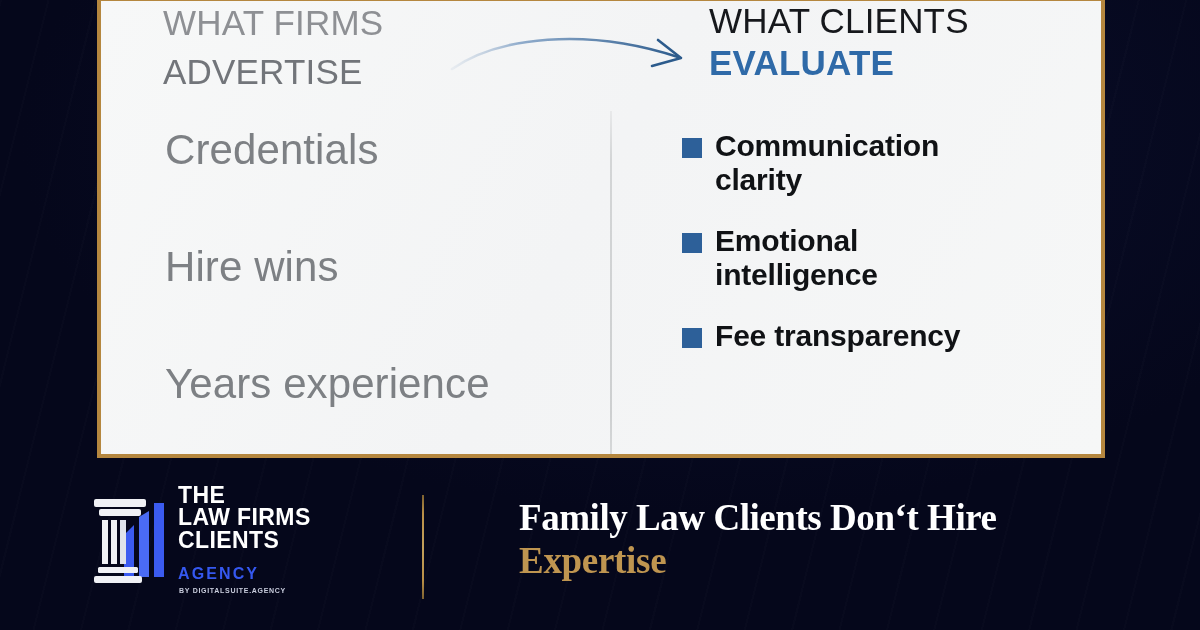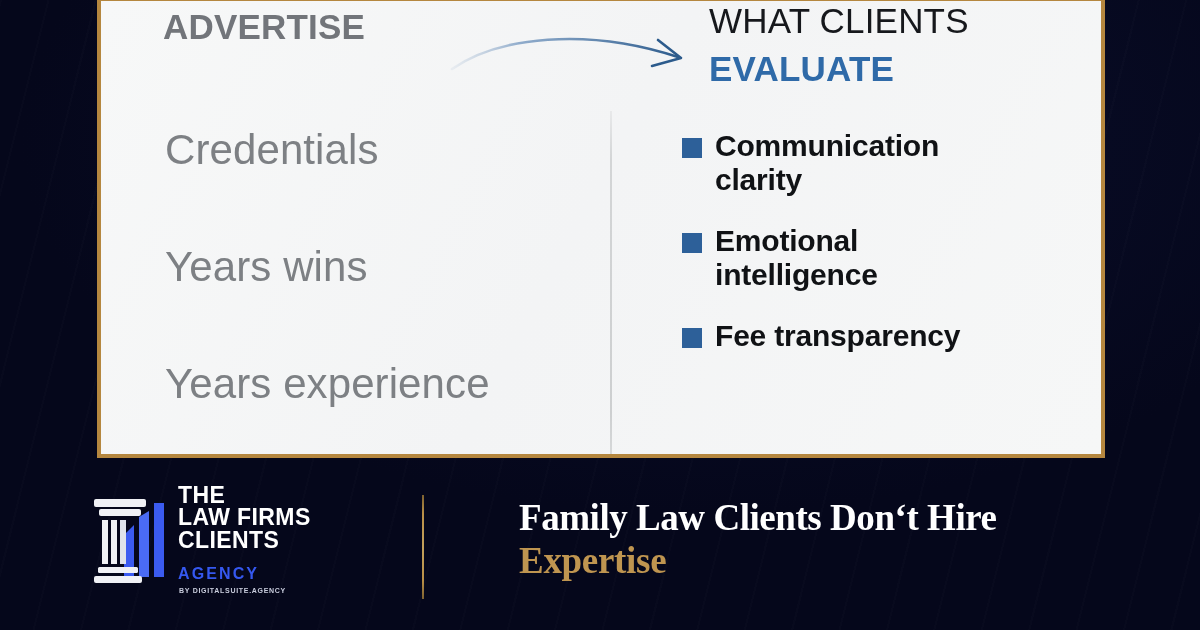--- a/index.html
+++ b/index.html
@@ -86,40 +86,40 @@
   }
   .head-l1 {
     font-size: 35px;
     font-weight: 400;
     color: #8e9094;
     display: block;
     white-space: nowrap;
   }
   .head-l2 {
     font-size: 35px;
-    font-weight: 700;
+    font-weight: 400;
     color: #72757a;
     display: block;
     white-space: nowrap;
-    margin-top: 4px;
+    margin-top: 13px;
   }
   .head-r1 {
     font-size: 35px;
     font-weight: 400;
     color: #16181c;
     display: block;
     white-space: nowrap;
   }
   .head-r2 {
     font-size: 35px;
     font-weight: 700;
     color: #2f6aa8;
     display: block;
     white-space: nowrap;
-    margin-top: 12px;
+    margin-top: 6px;
   }
 
   
   .arrow-wrap {
     position: absolute;
     left: 345px;
     top: 12px;
     width: 260px;
     height: 80px;
   }
@@ -271,20 +271,21 @@
 <body>
 
 <div class="stage">
 
   <div class="card-frame">
     <div class="card-inner">
 
       <div class="col-divider"></div>
 
       <div class="head-left">
+        <span class="head-l1">WHAT FIRMS</span>
         <span class="head-l2">ADVERTISE</span>
       </div>
 
       <div class="head-right">
         <span class="head-r1">WHAT CLIENTS</span>
         <span class="head-r2">EVALUATE</span>
       </div>
 
       <div class="arrow-wrap">
         <svg width="260" height="80" viewBox="0 0 260 80" fill="none" xmlns="http://www.w3.org/2000/svg">
@@ -295,21 +296,21 @@
               <stop offset="100%" stop-color="#2c5b8c" stop-opacity="1"></stop>
             </linearGradient>
           </defs>
           <path d="M6 56 C 52 24, 140 14, 232 44" stroke="url(#arrGrad)" stroke-width="2.6" fill="none" stroke-linecap="round"></path>
           <path d="M212 27 L235 45 L206 53" stroke="#2c5b8c" stroke-width="2.6" fill="none" stroke-linecap="round" stroke-linejoin="round"></path>
         </svg>
       </div>
 
       <div class="left-list">
         <div class="left-item">Credentials</div>
-        <div class="left-item">Years wins</div>
+        <div class="left-item">Hire wins</div>
         <div class="left-item">Years experience</div>
       </div>
 
       <div class="right-list">
         <div class="right-item">
           <span class="bullet"></span>
           <span class="right-label">Communication clarity</span>
         </div>
         <div class="right-item">
           <span class="bullet"></span>

